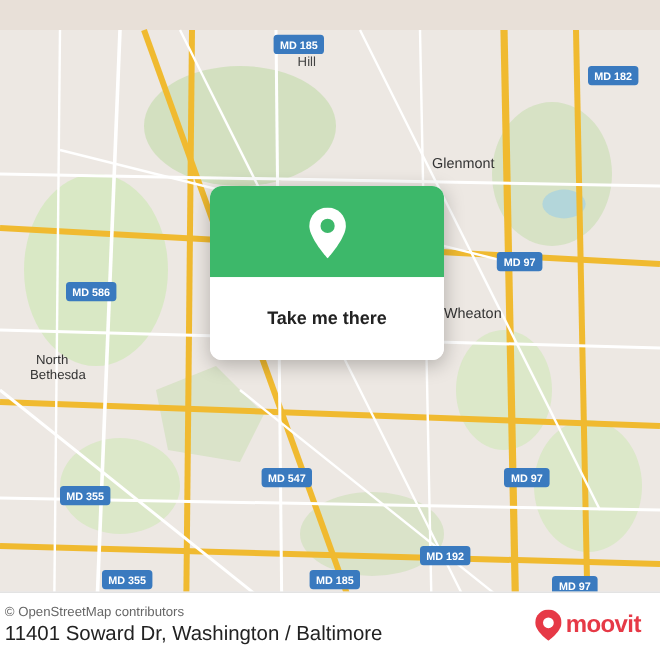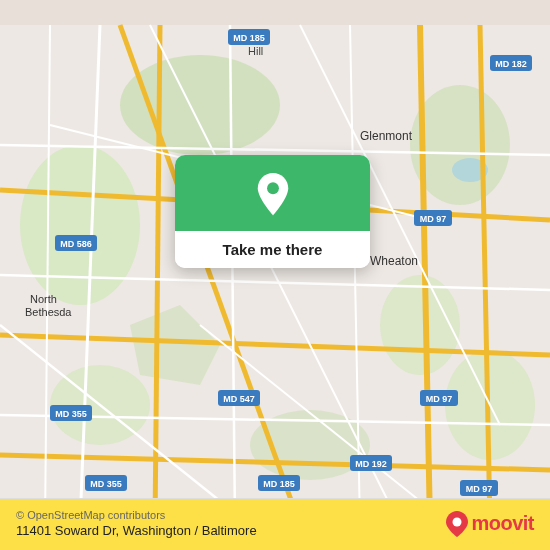--- a/index.html
+++ b/index.html
@@ -28,22 +28,22 @@
       top: 0;
       left: 0;
     }
 
     
     #bottom-bar {
       position: absolute;
       bottom: 0;
       left: 0;
       width: 100%;
-      background: #fde047;
-      padding: 10px 16px 12px 16px;
+      background: #ffffff;
+      padding: 10px 16px 12px 4px;
       display: flex;
       align-items: flex-start;
       justify-content: space-between;
       border-top: 1px solid #ddd;
       z-index: 10;
     }
 
     #copyright-text {
       font-size: 11px;
       color: #555;
@@ -85,21 +85,21 @@
       align-items: center;
       justify-content: center;
       padding: 18px 0 14px 0;
     }
 
     #popup-button {
       display: block;
       width: 100%;
       background: white;
       border: none;
-      padding: 10px 0;
+      padding: 26px 0;
       font-size: 15px;
       font-weight: 600;
       color: #222;
       cursor: pointer;
       text-align: center;
     }
 
     
     .pin-icon {
       width: 44px;
@@ -202,21 +202,21 @@
         <circle cx="22" cy="18" r="7" fill="#3db86a"></circle>
       </svg>
     </div>
     <button id="popup-button">Take me there</button>
   </div>
 
   <div id="bottom-bar">
     <div id="bottom-bar-content" style="width:100%; display:flex; align-items:center; justify-content:space-between;">
       <div style="display:flex; flex-direction:column; gap:2px;">
         <span id="copyright-text" style="font-size:11px; color:#666;">© OpenStreetMap contributors</span>
-        <span id="address-text" style="font-size:13px; font-weight:500; color:#222; white-space:nowrap; position:static; transform:none;">11401 Soward Dr, Washington / Baltimore</span>
+        <span id="address-text" style="font-size:17px; font-weight:500; color:#222; white-space:nowrap; position:static; transform:none;">11401 Soward Dr, Washington / Baltimore</span>
       </div>
 
       <div id="moovit-logo" style="display:flex; align-items:center; gap:3px; flex-shrink:0;">
 
         <svg width="22" height="26" viewBox="0 0 22 26" xmlns="http://www.w3.org/2000/svg">
           <path d="M11 0 C5 0 0 5 0 11 C0 18 11 26 11 26 C11 26 22 18 22 11 C22 5 17 0 11 0 Z" fill="#e63946"></path>
           <circle cx="11" cy="11" r="4.5" fill="white"></circle>
         </svg>
         <span style="font-size:20px; font-weight:bold; color:#e63946; letter-spacing:-0.5px;">moovit</span>
       </div>

